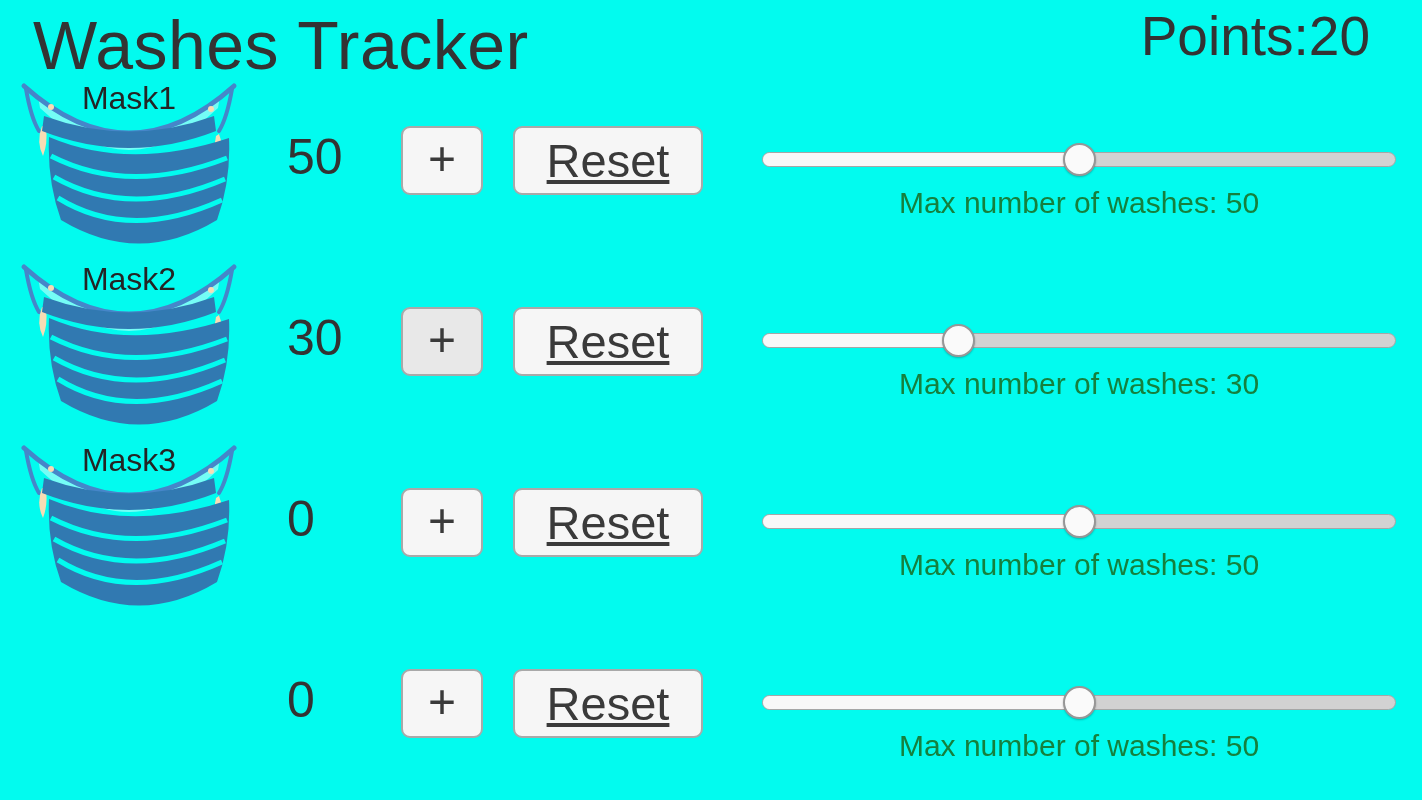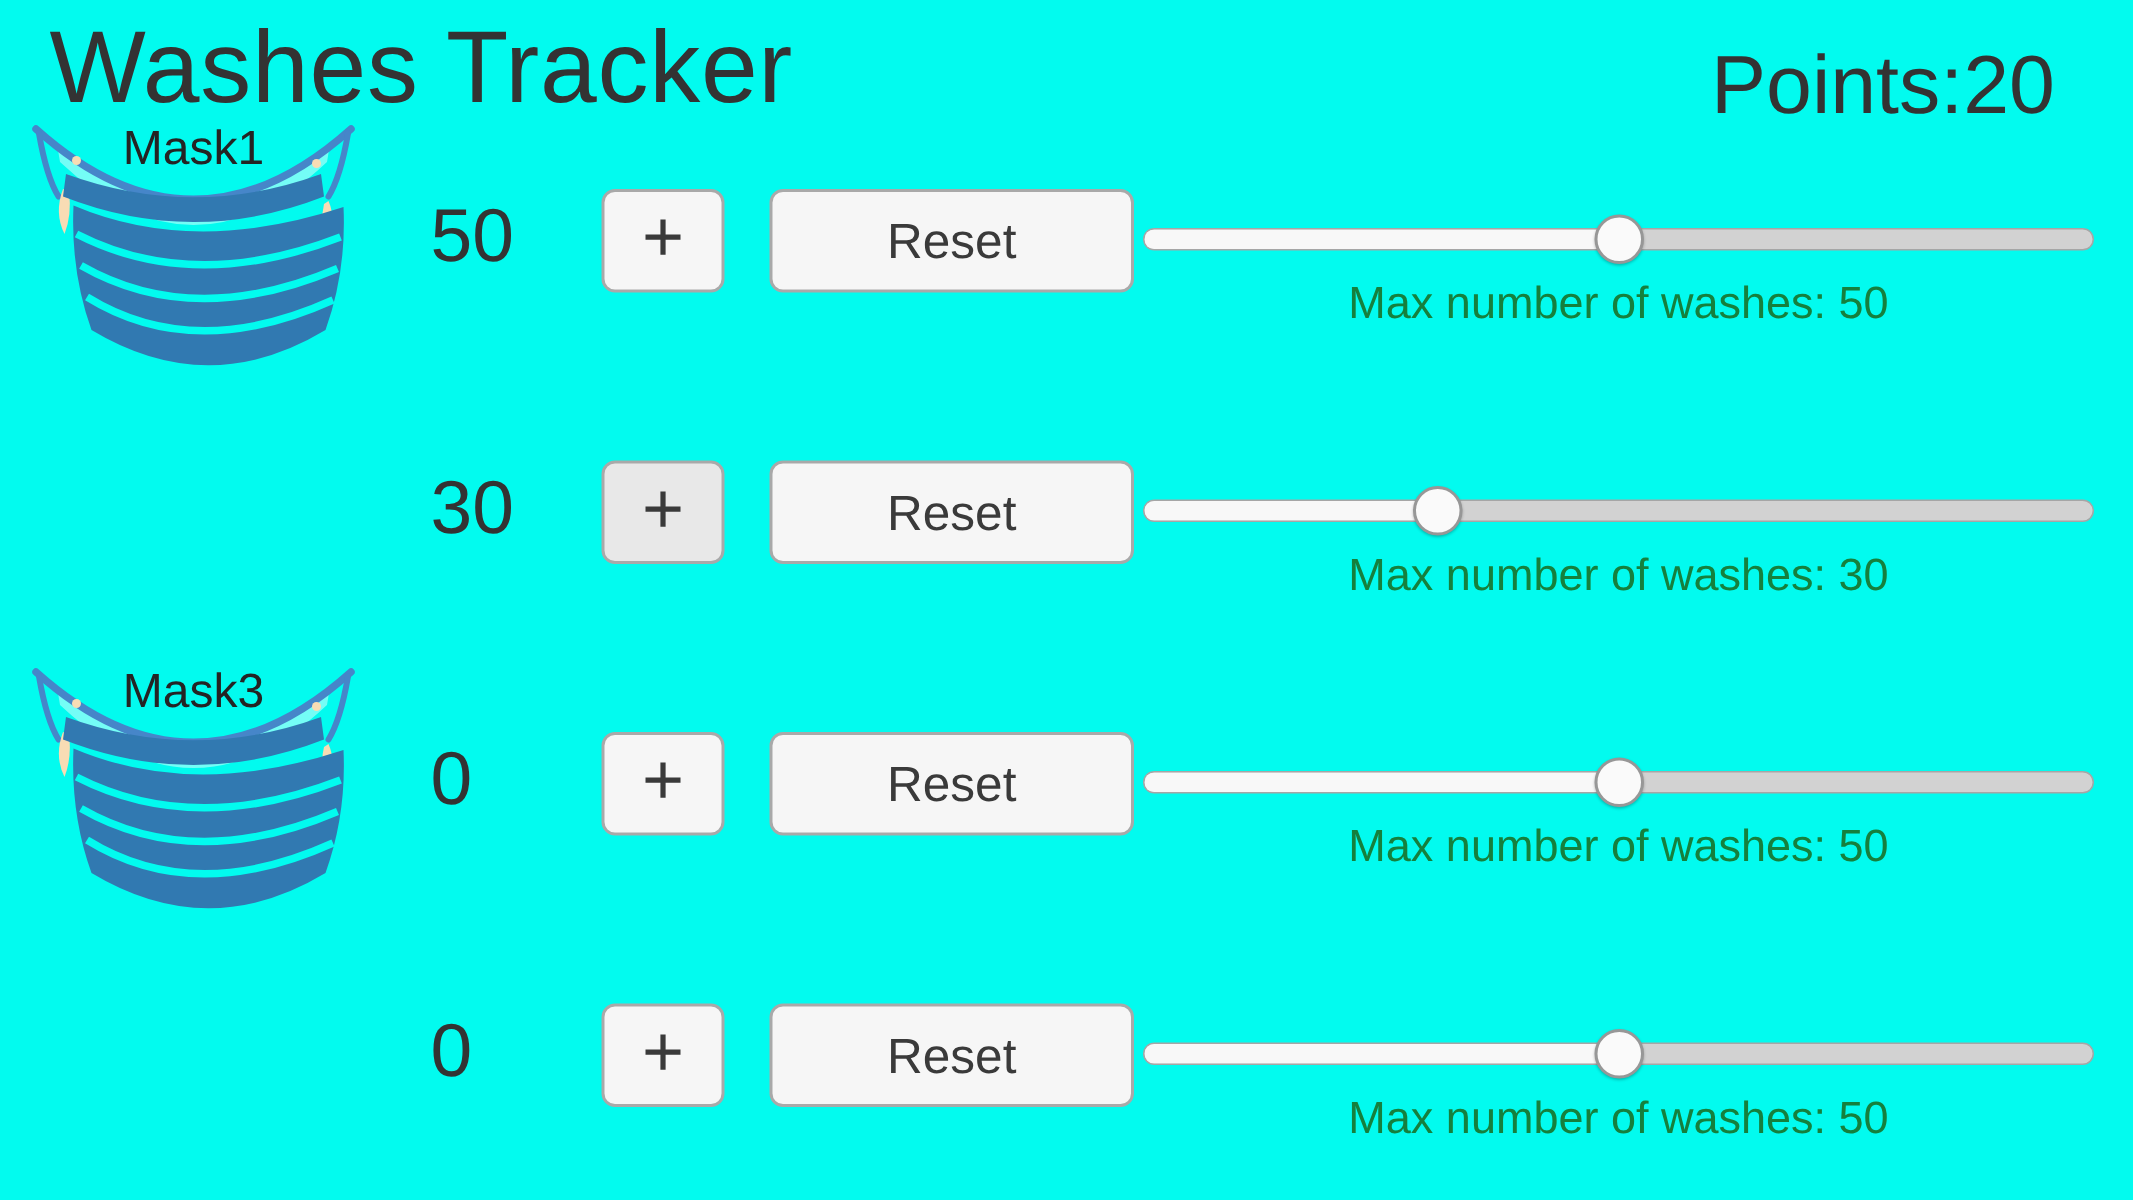--- a/index.html
+++ b/index.html
@@ -10,21 +10,21 @@
     color: var(--c-text-dark, #333333);
     overflow: hidden;
     position: relative;
   }
   .title {
     position: absolute; left: 33px; top: 6px;
     font-size: 68px; letter-spacing: 0.5px;
   }
   .points {
     position: absolute; top: 4px; right: 52px;
-    font-size: 55px; white-space: nowrap; margin-top: 20px;
+    font-size: 55px; white-space: nowrap;
   }
   #rows { position: absolute; left: 0; top: 76px; width: 100%; }
   .row { position: relative; height: 181px; }
 
   .mask { position: absolute; left: 14px; top: 0; width: 230px; height: 170px; }
   .mask svg { width: 100%; height: 100%; display: block; }
   .mask .pleat { stroke: var(--c-background, #02FBEF); }
   .mask-label {
     position: absolute; left: 0; top: 4px; width: 100%;
     text-align: center; font-size: 32px; color: #242424;
@@ -39,21 +39,21 @@
     font-family: inherit; color: #3a3a3a;
     background: var(--c-button-background, #F6F6F6);
     border: 2px solid var(--c-button-border, #A9A9A9);
     border-radius: 9px;
     position: absolute; top: 50px; height: 69px;
     cursor: pointer;
     display: flex; align-items: center; justify-content: center;
   }
   .plus-btn { left: 401px; width: 82px; font-size: 48px; padding-bottom: 4px; }
   .plus-btn.pressed { background: var(--c-button-background-pressed, #E8E8E8); }
-  .reset-btn { left: 513px; width: 243px; font-size: 33px; }
+  .reset-btn { left: 513px; width: 190px; font-size: 47px; text-decoration: underline; }
 
   .slider { position: absolute; left: 762px; top: 67px; width: 634px; height: 33px; }
   .track {
     position: absolute; left: 0; right: 0; top: 9px; height: 15px;
     background: var(--c-slider-track-gray, #D2D2D2);
     border: 1px solid #A6A6A6; border-radius: 8px; overflow: hidden;
   }
   .fill {
     position: absolute; left: 0; top: 0; bottom: 0;
     background: var(--c-slider-fill-white, #F8F8F8);
@@ -108,20 +108,44 @@
     <div class="slider">
       <div class="track">
         <div class="fill" style="width: calc(50% + 0px);"></div>
       </div>
       <div class="thumb" style="left: calc(50% - 16.5px);"></div>
     </div>
     <div class="max-label">Max number of washes: 50</div>
   </div>
 
   <div class="row">
+    <div class="mask">
+      <svg viewBox="0 0 230 170" aria-hidden="true">
+
+        <path d="M 24 20 Q 115 97 206 20 L 204 32 Q 115 116 26 32 Z" fill="#ffffff" opacity="0.45"></path>
+
+        <path d="M 10 10 Q 115 104 220 10" fill="none" stroke="#4686C9" stroke-width="5" stroke-linecap="round"></path>
+        <path d="M 12 13 Q 17 42 25 55" fill="none" stroke="#4686C9" stroke-width="4" stroke-linecap="round"></path>
+        <path d="M 218 13 Q 213 42 205 55" fill="none" stroke="#4686C9" stroke-width="4" stroke-linecap="round"></path>
+
+        <path d="M 28 50 Q 22 66 29 80 Q 34 67 32 52 Z" fill="#F8DCB4"></path>
+        <path d="M 205 58 Q 211 72 204 86 Q 199 72 202 60 Z" fill="#F8DCB4"></path>
+        <circle cx="37" cy="31" r="3" fill="#F8DCB4"></circle>
+        <circle cx="197" cy="33" r="3" fill="#F8DCB4"></circle>
+
+        <path d="M 30 40 Q 115 71 200 40 L 202 55 Q 115 89 28 55 Z" fill="#3179B1"></path>
+
+        <path d="M 35 61 Q 115 95 215 62 Q 217 105 203 144 Q 125 191 47 144 Q 33 105 35 61 Z" fill="#3179B1"></path>
+
+        <path class="pleat" d="M 37 80 Q 115 120 213 82" fill="none" stroke-width="5"></path>
+        <path class="pleat" d="M 40 101 Q 115 144 211 103" fill="none" stroke-width="5"></path>
+        <path class="pleat" d="M 44 122 Q 115 166 208 124" fill="none" stroke-width="5"></path>
+      </svg>
+      <div class="mask-label">Mask2</div>
+    </div>
     <div class="count">30</div>
     <button class="plus-btn pressed">+</button>
     <button class="reset-btn">Reset</button>
     <div class="slider">
       <div class="track">
         <div class="fill" style="width: calc(30% + 6.6px);"></div>
       </div>
       <div class="thumb" style="left: calc(30% - 9.9px);"></div>
     </div>
     <div class="max-label">Max number of washes: 30</div>

